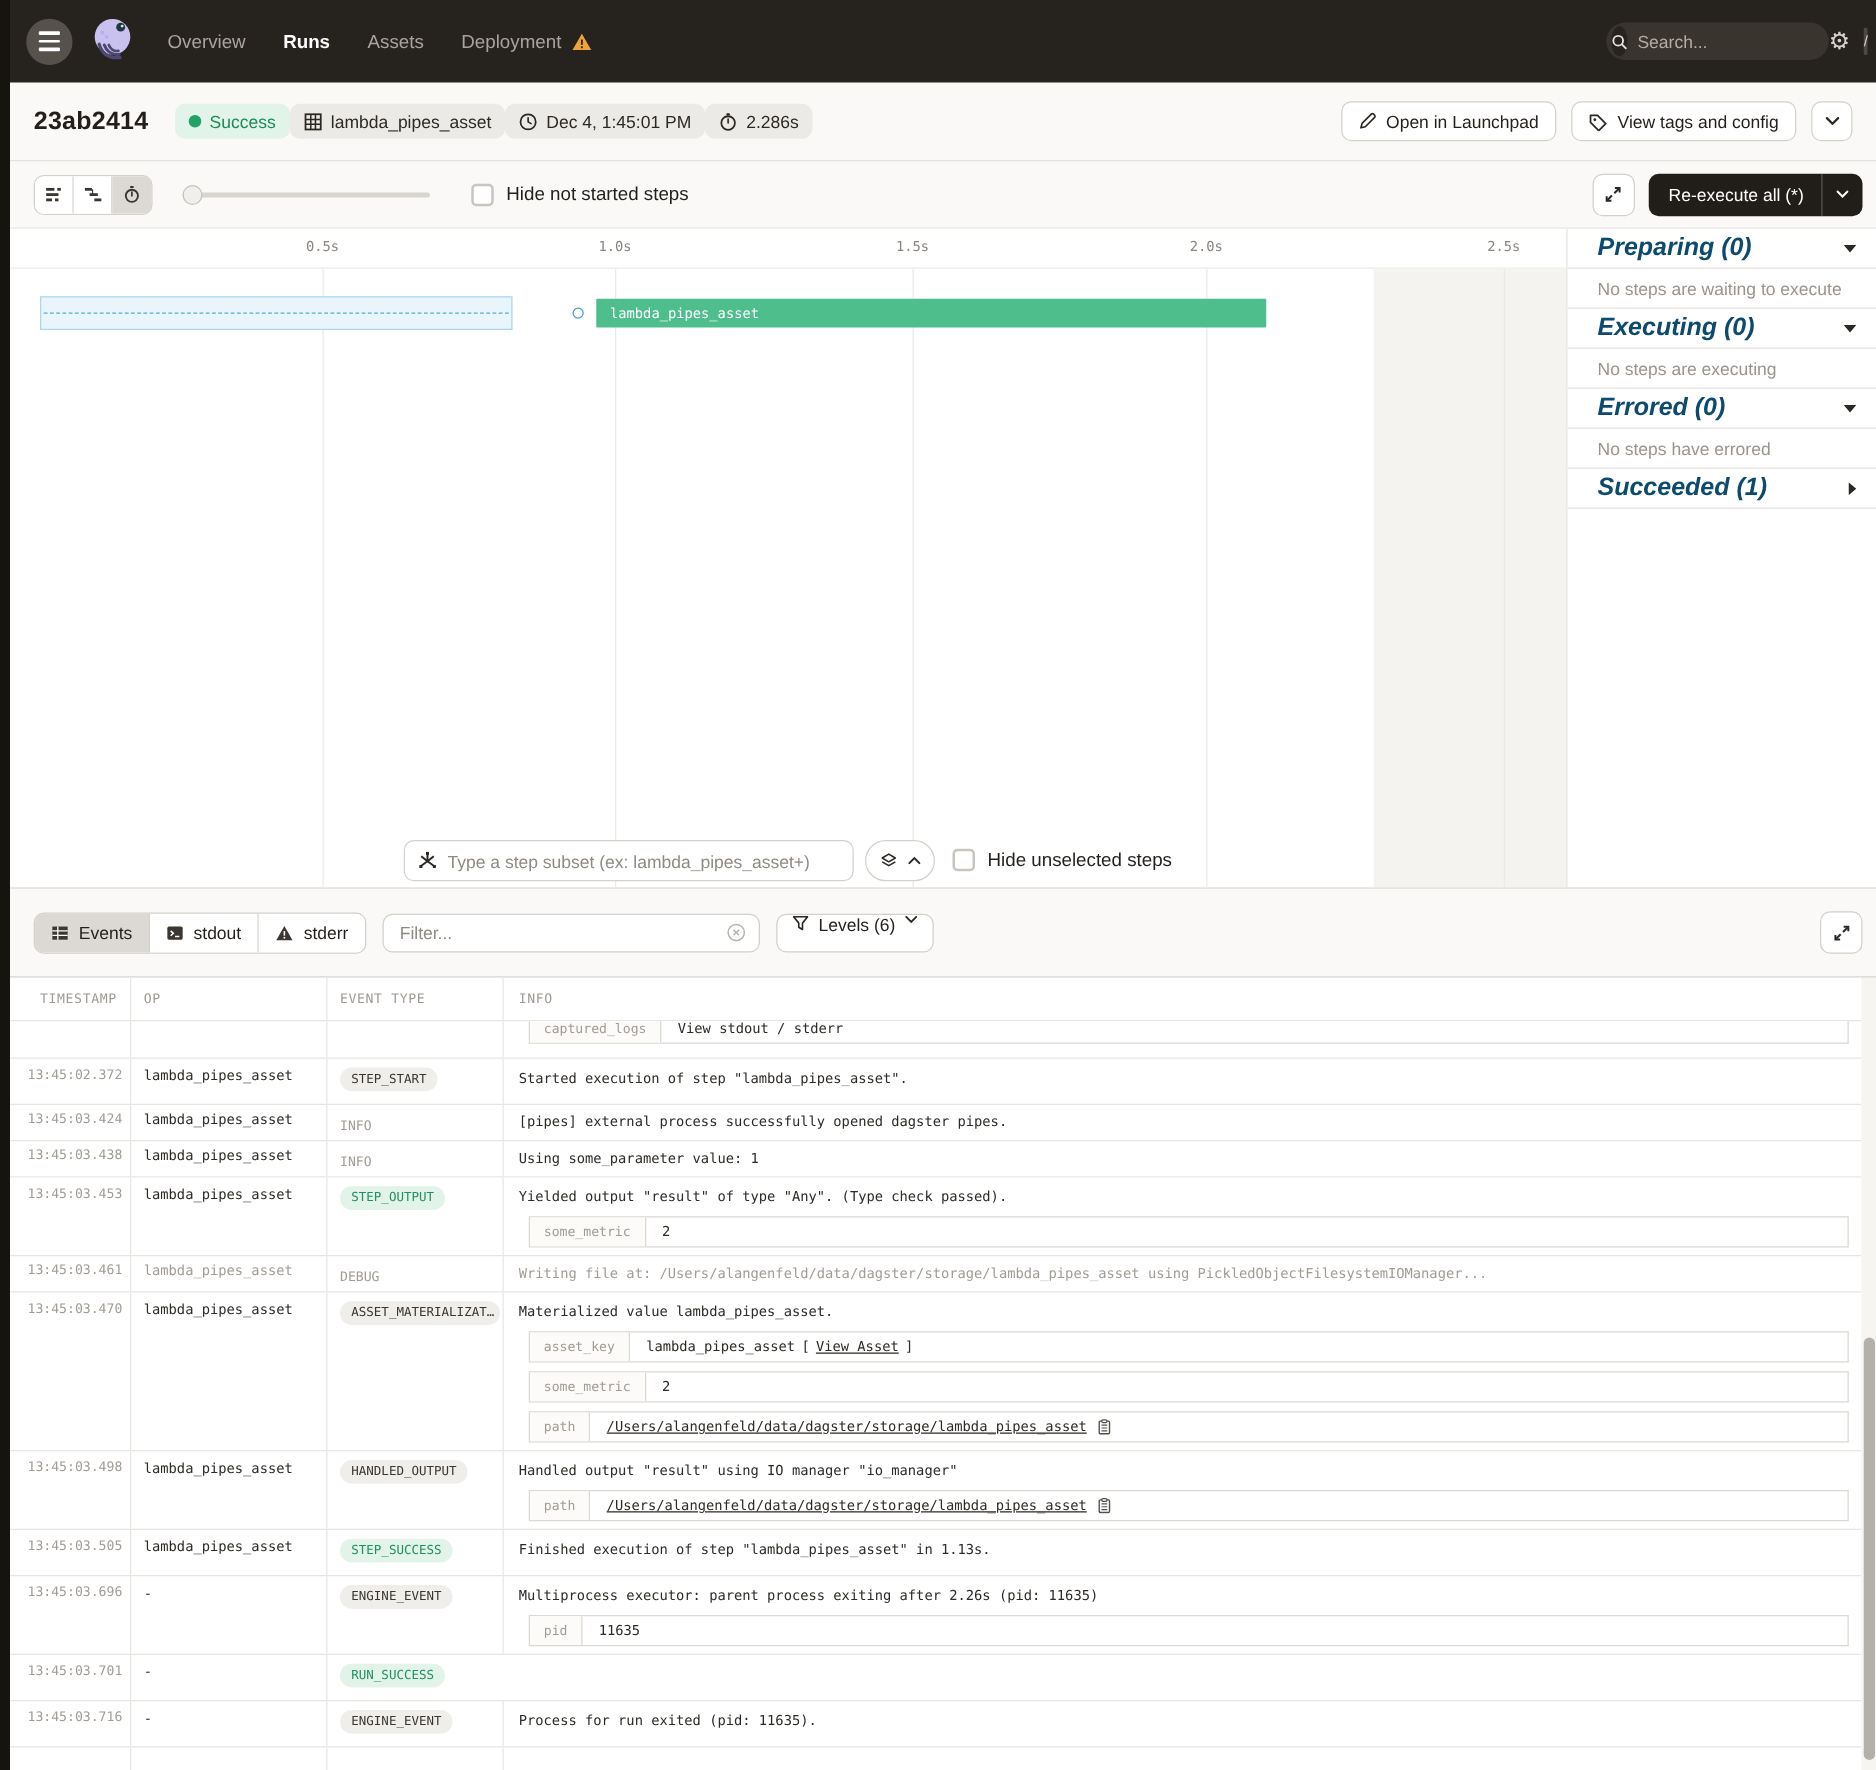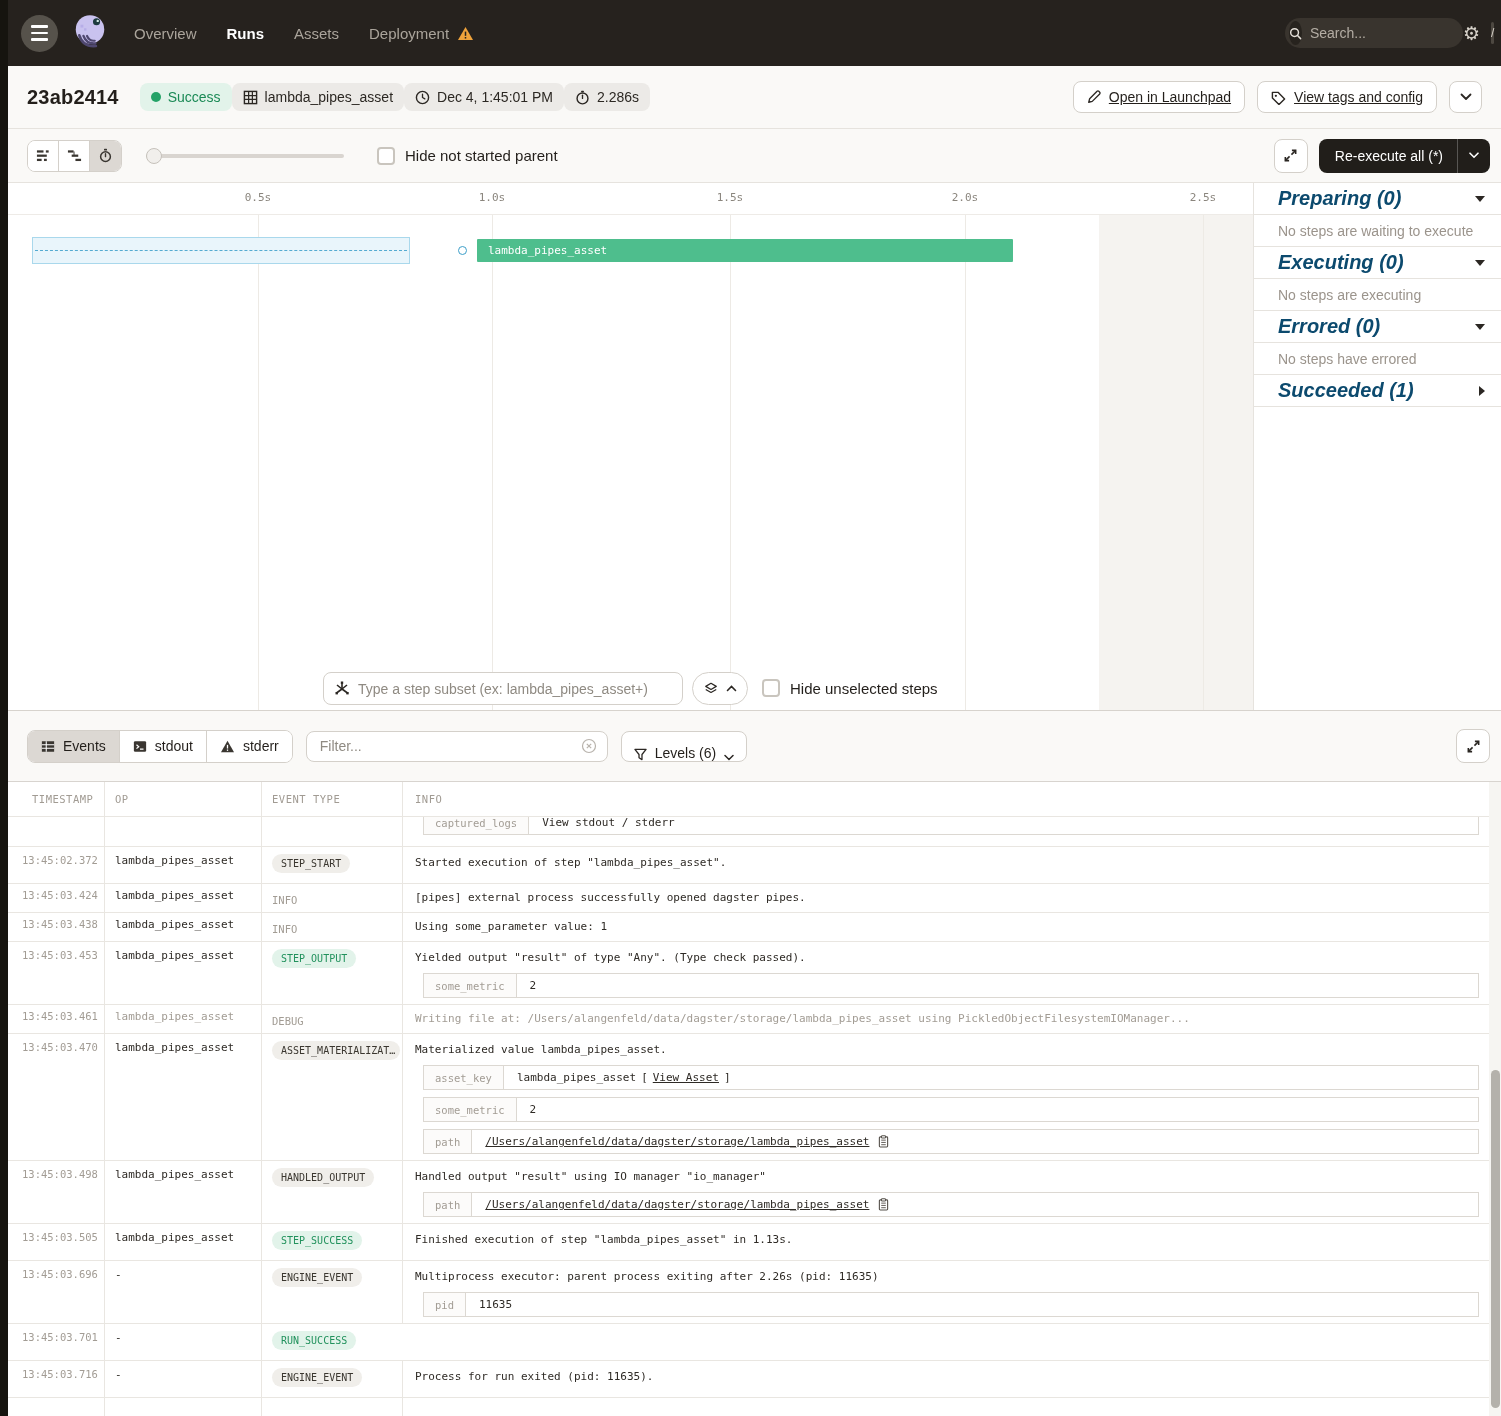--- a/index.html
+++ b/index.html
@@ -49,21 +49,21 @@
 
   
   #run-header{position:absolute;left:0;top:66px;width:100%;height:63px;display:flex;align-items:center;border-bottom:1px solid var(--border);}
   #run-id{font-size:20px;font-weight:700;margin-left:19px;letter-spacing:.2px;}
   #run-badges{display:flex;align-items:center;margin-left:21px;}
   .pill{height:28px;border-radius:8px;background:var(--pill-bg);display:flex;align-items:center;gap:7px;padding:0 11px;font-size:14px;color:#2c2823;}
   .pill.success{background:var(--green-badge-bg);color:#1b8a56;}
   .dot{width:10px;height:10px;border-radius:50%;background:#23a267;}
   .pill svg{display:block;}
   #header-actions{margin-left:auto;display:flex;align-items:center;gap:12px;margin-right:19px;}
-  .btn{height:32px;border-radius:8px;border:1px solid var(--border-strong);background:#fff;display:flex;align-items:center;gap:8px;padding:0 13px;font-size:14px;color:var(--text);cursor:pointer;font-family:inherit;text-decoration:underline;}
+  .btn{height:32px;border-radius:8px;border:1px solid var(--border-strong);background:#fff;display:flex;align-items:center;gap:8px;padding:0 13px;font-size:14px;color:var(--text);cursor:pointer;font-family:inherit;}
   .btn.icon-only{width:33px;padding:0;justify-content:center;}
 
   
   #gantt-toolbar{position:absolute;left:0;top:129px;width:100%;height:54px;border-bottom:1px solid var(--border);display:flex;align-items:center;}
   .seg-group{display:inline-flex;border:1px solid var(--border-strong);border-radius:8px;overflow:hidden;background:#fff;margin-left:19px;}
   .seg{width:31px;height:30px;display:flex;align-items:center;justify-content:center;border-right:1px solid var(--border-strong);cursor:pointer;background:#fff;}
   .seg:last-child{border-right:none;}
   .seg.active{background:#dcd8d3;}
   .slider{position:relative;width:198px;height:16px;margin-left:24px;cursor:pointer;}
   .slider .track{position:absolute;left:0;right:0;top:6px;height:4px;border-radius:2px;background:#d9d5d0;}
@@ -106,21 +106,21 @@
   
   #events-panel{position:absolute;left:0;top:710px;width:100%;bottom:0;background:#fff;border-top:1px solid #d7d3cd;}
   #ev-controls{position:absolute;left:0;top:0;width:100%;height:70px;background:var(--page-bg);display:flex;align-items:center;}
   #ev-tabs{display:inline-flex;border:1px solid var(--border-strong);border-radius:8px;overflow:hidden;background:#fff;margin-left:19px;}
   .ev-tab{height:31px;display:flex;align-items:center;gap:8px;padding:0 13px;font-size:14px;border-right:1px solid var(--border-strong);cursor:pointer;background:#fff;color:var(--text);}
   .ev-tab:last-child{border-right:none;}
   .ev-tab.active{background:#dcd8d3;}
   .filter-input{margin-left:13px;width:302px;height:31px;border:1px solid var(--border-strong);border-radius:8px;background:#fff;display:flex;align-items:center;padding:0 10px 0 13px;}
   .filter-input input{flex:1;border:none;outline:none;font-size:14px;background:transparent;font-family:inherit;color:var(--text);}
   .filter-input input::placeholder{color:#8f8a82;}
-  .levels-btn{margin-left:13px;height:31px;border:1px solid var(--border-strong);border-radius:8px;background:#fff;display:flex;align-items:flex-end;gap:8px;padding:0 12px;font-size:14px;cursor:pointer;}
+  .levels-btn{margin-left:13px;height:31px;border:1px solid var(--border-strong);border-radius:8px;background:#fff;display:flex;align-items:flex-start;gap:8px;padding:0 12px;font-size:14px;cursor:pointer;}
   #ev-expand{margin-left:auto;margin-right:11px;}
 
   #etable{position:absolute;left:0;top:70px;right:12px;bottom:0;border-top:1px solid #d8d4cf;overflow:hidden;background:#fff;}
   .ehead{display:grid;grid-template-columns:97px 157px 141px 1fr;height:35px;border-bottom:1px solid #e9e6e1;}
   .ehead .hcell{display:flex;align-items:center;font-family:"DejaVu Sans Mono",monospace;font-size:10.5px;letter-spacing:.5px;color:#a19b93;border-right:1px solid #e9e6e1;padding-left:14px;}
   .ehead .hcell:first-child{padding-left:24px;}
   .ehead .hcell:nth-child(2){padding-left:10px;}
   .ehead .hcell:nth-child(3){padding-left:10px;}
   .ehead .hcell:last-child{border-right:none;padding-left:12px;}
   .erow{display:grid;grid-template-columns:97px 157px 141px 1fr;border-bottom:1px solid #e9e6e1;cursor:pointer;}
@@ -301,21 +301,21 @@
             <rect x="6.4" y="0.8" width="3.2" height="1.8" rx="0.6" fill="#3a3631"></rect>
           </svg>
       </div>
     </div>
     <div class="slider">
       <div class="track"></div>
       <div class="knob"></div>
     </div>
     <div class="checkrow" style="margin-left:33px;">
       <span class="checkbox"></span>
-      <span class="checklabel">Hide not started parent</span>
+      <span class="checklabel">Hide not started steps</span>
     </div>
     <div id="toolbar-right">
       <button class="expand-btn">
         <svg width="15" height="15" viewBox="0 0 16 16">
             <polyline points="9.5,2.5 13.5,2.5 13.5,6.5" fill="none" stroke="#2b2723" stroke-width="1.7"></polyline>
             <line x1="13.5" y1="2.5" x2="9" y2="7" stroke="#2b2723" stroke-width="1.7"></line>
             <polyline points="6.5,13.5 2.5,13.5 2.5,9.5" fill="none" stroke="#2b2723" stroke-width="1.7"></polyline>
             <line x1="2.5" y1="13.5" x2="7" y2="9" stroke="#2b2723" stroke-width="1.7"></line>
           </svg>
       </button>

